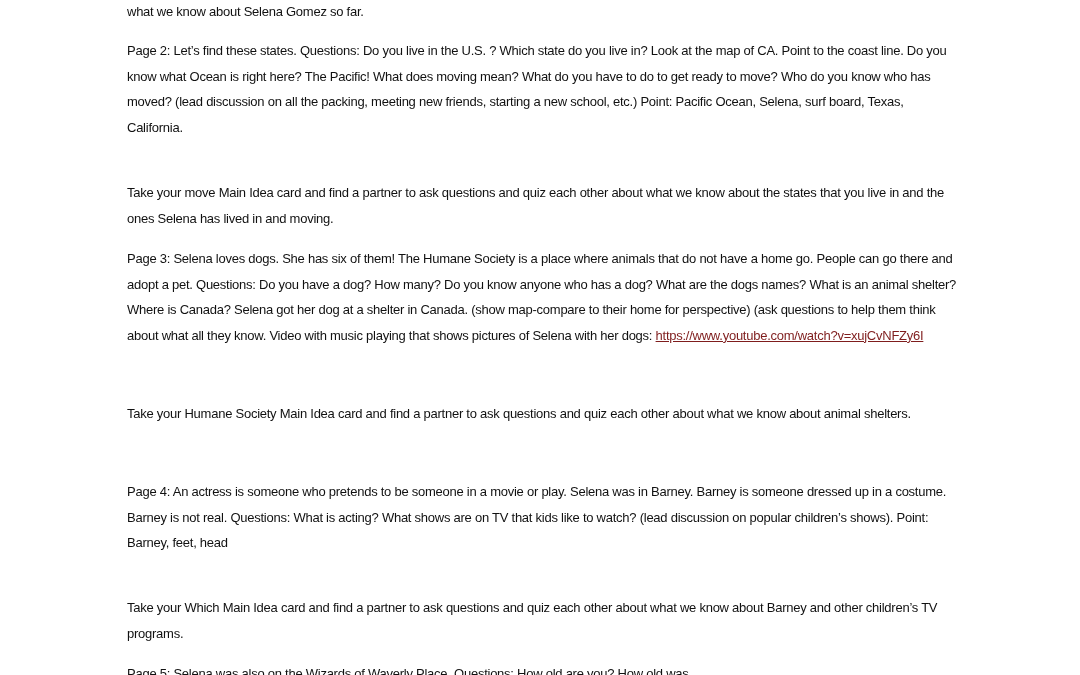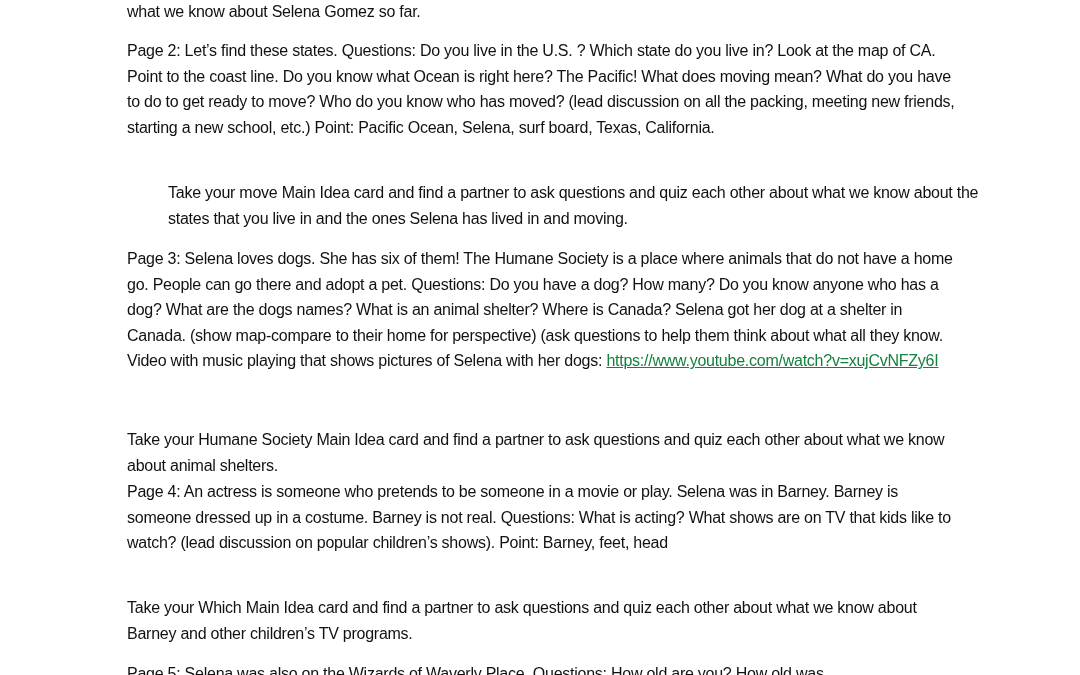--- a/index.html
+++ b/index.html
@@ -6,32 +6,32 @@
   body {
     width: 1080px; height: 675px; overflow: hidden; position: relative;
     font-family: "Liberation Sans", "DejaVu Sans", sans-serif;
     color: #111111;
   }
   .page {
     position: absolute; left: 127px; top: 0; width: 830px;
   }
   .para {
     position: absolute; left: 0; width: 830px;
-    font-size: 16px; line-height: 25.6px;
+    font-size: 13px; line-height: 25.6px;
     letter-spacing: -0.25px;
     margin: 0;
   }
   b { font-weight: normal; }
-  a.link { color: #15803d; text-decoration: underline; text-align: right; }
+  a.link { color: #7f1d1d; text-decoration: underline; text-align: right; }
 </style>
 </head>
 <body>
 
 <div class="page" id="page">
     <p class="para" style="top: -1px;"><span>what we know about Selena Gomez so far.</span></p>
     <p class="para" style="top: 38px;"><b>Page 2:</b><span> Let’s find these states. </span><b>Questions:</b><span>  Do you live in the U.S. ? Which state do you live in? Look at the map of CA. Point to the coast line. Do you know what Ocean is right here? The Pacific! What does moving mean? What do you have to do to get ready to move? Who do you know who has moved? (lead discussion on all the packing, meeting new friends, starting a new school, etc.) </span><b>Point:</b><span> Pacific Ocean, Selena, surf board, Texas, California.</span></p>
-    <p class="para" style="top: 180px; margin-left: 41px;"><span>Take your </span><b>move</b><span> Main Idea card and find a partner to ask questions and quiz each other about what we know about the states that you live in and the ones Selena has lived in and moving.</span></p>
+    <p class="para" style="top: 180px;"><span>Take your </span><b>move</b><span> Main Idea card and find a partner to ask questions and quiz each other about what we know about the states that you live in and the ones Selena has lived in and moving.</span></p>
     <p class="para" style="top: 246px;"><b>Page 3:</b><span> Selena loves dogs. She has six of them! The Humane Society is a place where animals that do not have a home go. People can go there and adopt a pet. </span><b>Questions:</b><span> Do you have a dog? How many? Do you know anyone who has a dog? What are the dogs names? What is an animal shelter? Where is Canada? Selena got her dog at a shelter in Canada. (show map-compare to their home for perspective) (ask questions to help them think about what all they know. </span><b>Video w</b><span>ith music playing that shows pictures of Selena with her dogs: </span><a class="link" href="#">https://www.youtube.com/watch?v=xujCvNFZy6I</a></p>
-    <p class="para" style="top: 427px;"><span>Take your </span><b>Humane Society</b><span> Main Idea card and find a partner to ask questions and quiz each other about what we know about animal shelters.</span></p>
+    <p class="para" style="top: 401px;"><span>Take your </span><b>Humane Society</b><span> Main Idea card and find a partner to ask questions and quiz each other about what we know about animal shelters.</span></p>
     <p class="para" style="top: 479px;"><b>Page 4</b><span>: An actress is someone who pretends to be someone in a movie or play. Selena was in Barney. Barney is someone dressed up in a costume. Barney is not real. </span><b>Questions:</b><span> What is acting? What shows are on TV that kids like to watch? (lead discussion on popular children’s shows). </span><b>Point:</b><span> Barney, feet, head</span></p>
     <p class="para" style="top: 595px;"><span>Take your </span><b>Which</b><span>  Main Idea card and find a partner to ask questions and quiz each other about what we know about Barney and other children’s TV programs.</span></p>
     <p class="para" style="top: 661px;"><b>Page 5:</b><span> Selena was also on the Wizards of Waverly Place. Questions: How old are you? How old was</span></p>
   </div>
 
 </body></html>

